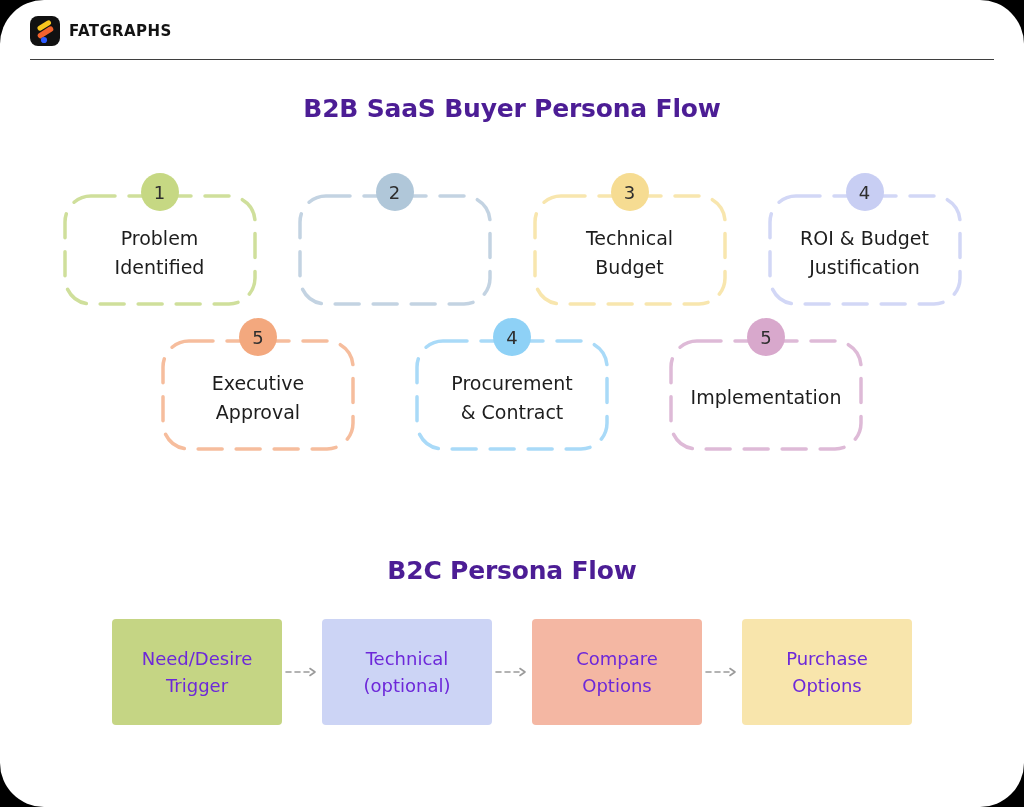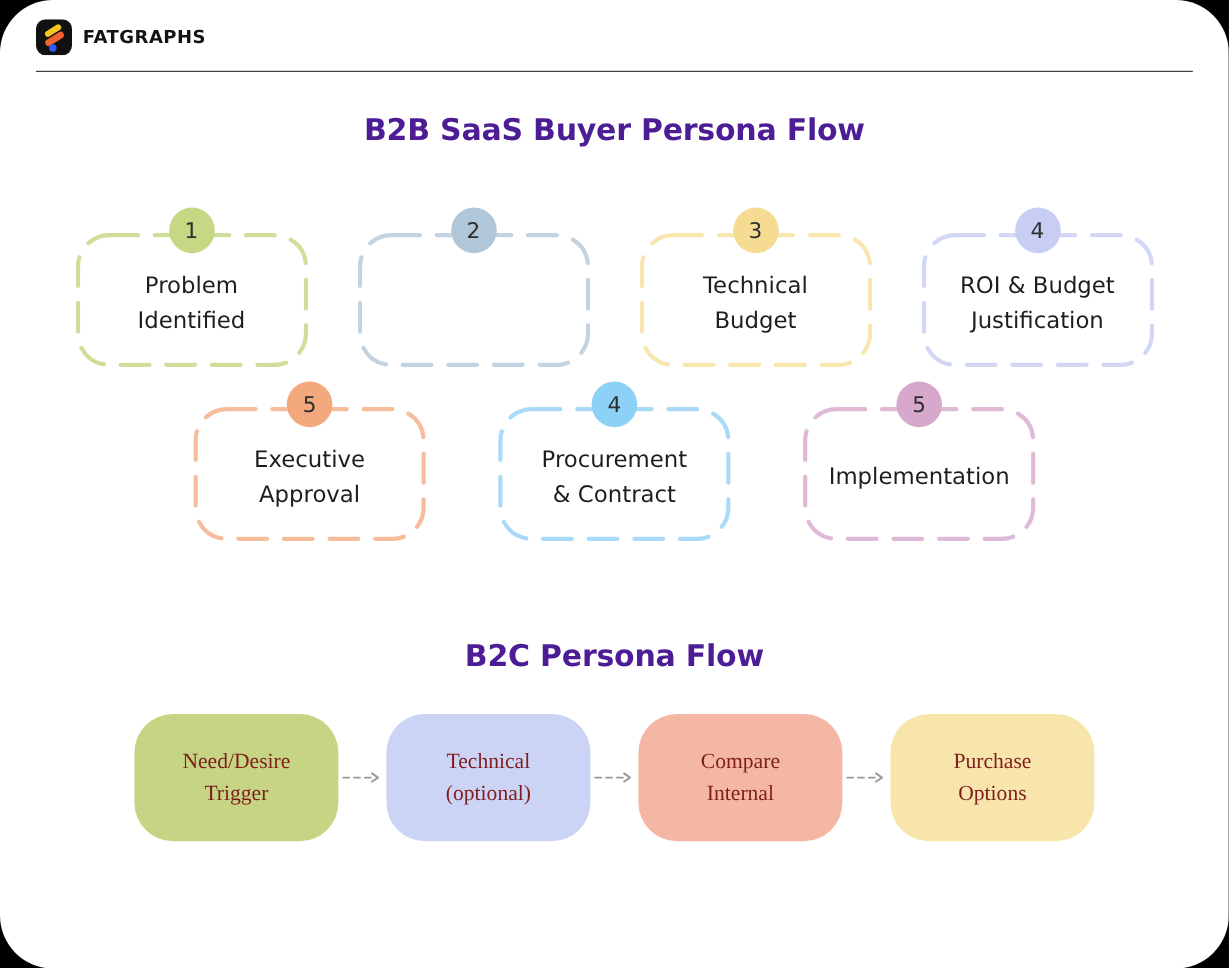--- a/index.html
+++ b/index.html
@@ -14,21 +14,21 @@
   .logo-icon{width:30px;height:30px;display:block;}
   .brand-name{font-size:15px;font-weight:700;color:#131313;letter-spacing:.4px;}
   .divider{margin:13px 30px 0 30px;border:none;border-top:1.6px solid #3f3f3f;height:0;}
 
   
   .section-title{
     margin:0;text-align:center;font-weight:700;color:#4c1d95;
     font-size:25px;letter-spacing:-.2px;line-height:1.2;
   }
   .b2b-title{margin-top:34px;}
-  .b2c-title{margin-top:81px;}
+  .b2c-title{margin-top:105px;}
 
   
   .row{display:flex;justify-content:center;gap:41px;padding-top:21px;}
   .row-1{margin-top:49px;}
   .row-2{margin-top:12px;gap:60px;}
   .step{position:relative;width:194px;height:112px;display:flex;align-items:center;justify-content:center;}
   .step .dash{position:absolute;inset:0;width:194px;height:112px;}
   .step .dash rect{
     fill:none;stroke:var(--border,#ccc);stroke-width:3.5;
     stroke-dasharray:24 14;stroke-linecap:round;
@@ -40,23 +40,23 @@
     font-size:18px;color:#2e2e2e;z-index:2;
   }
   .step-label{
     position:relative;z-index:1;text-align:center;white-space:pre-line;
     font-size:19px;line-height:1.55;color:#1d1d1d;padding:0 10px;margin-top:6px;
   }
 
   
   .b2c-row{display:flex;justify-content:center;align-items:center;margin-top:33px;}
   .b2c-box{
-    width:170px;height:106px;border-radius:32px;background:var(--bg,#eee);
+    width:170px;height:106px;border-radius:4px;background:var(--bg,#eee);
     display:flex;align-items:center;justify-content:center;
-    text-align:center;white-space:pre-line;font-size:18px;line-height:1.5;color:#7f1d1d;font-family:Liberation Serif, serif;
+    text-align:center;white-space:pre-line;font-size:18px;line-height:1.5;color:#6d28d9;
   }
   .b2c-arrow{margin:0 2px;display:block;}
   .b2c-arrow path{stroke:var(--ac,#9a9a9a);fill:none;stroke-width:1.6;stroke-linecap:round;stroke-linejoin:round;}
   .b2c-arrow .shaft{stroke-dasharray:5 4;}
 </style>
 </head>
 <body>
 
 <div class="card">
 
@@ -160,21 +160,21 @@
 
     <div class="b2c-box" style="--bg: #ccd4f5;">Technical
 (optional)</div>
 
     <svg class="b2c-arrow" width="36" height="14" viewBox="0 0 36 14" style="--ac: #9a9a9a;">
       <path class="shaft" d="M2 7 H27"></path>
         <path d="M26 3.5 L31 7 L26 10.5"></path>
     </svg>
 
     <div class="b2c-box" style="--bg: #f4b7a3;">Compare
-Internal</div>
+Options</div>
 
     <svg class="b2c-arrow" width="36" height="14" viewBox="0 0 36 14" style="--ac: #9a9a9a;">
       <path class="shaft" d="M2 7 H27"></path>
         <path d="M26 3.5 L31 7 L26 10.5"></path>
     </svg>
 
     <div class="b2c-box" style="--bg: #f8e5ac;">Purchase
 Options</div>
 
   </section>

